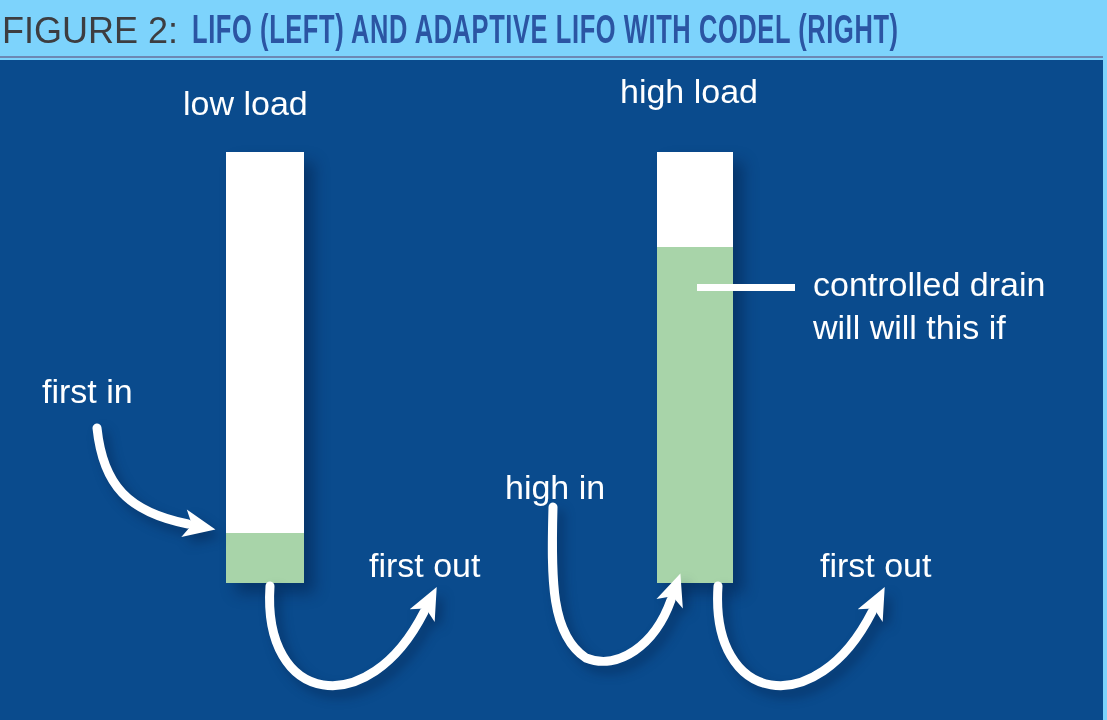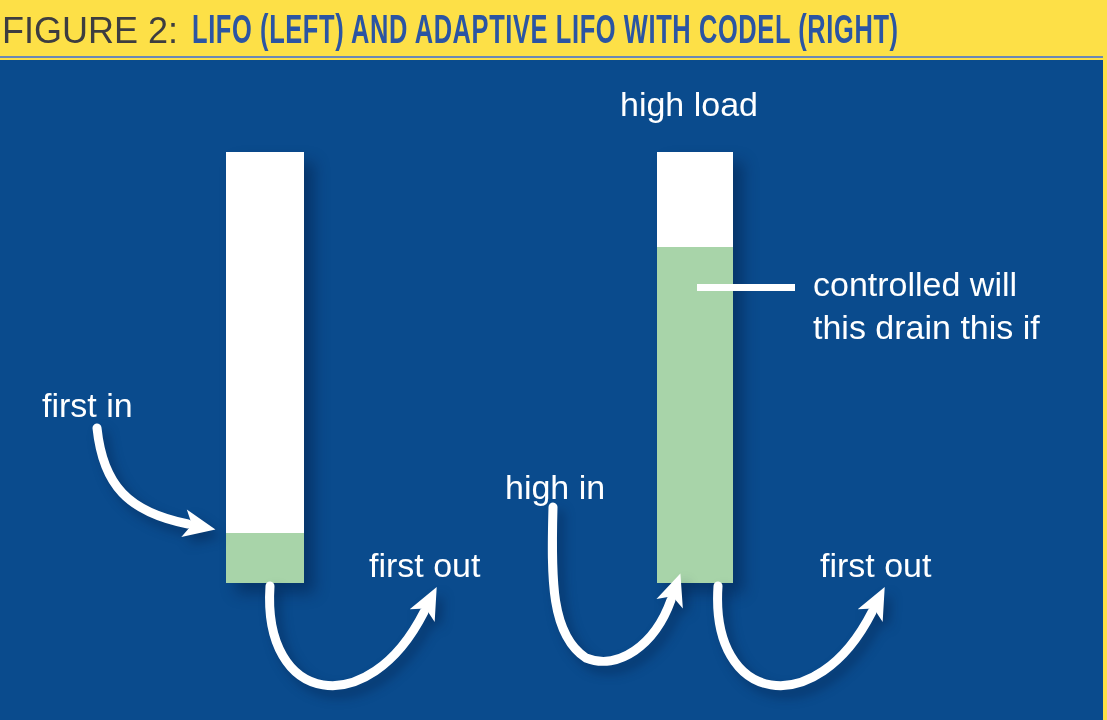--- a/index.html
+++ b/index.html
@@ -1,19 +1,19 @@
 <!DOCTYPE html>
 <html><head>
 <meta charset="utf-8">
 <style>
   html,body{margin:0;padding:0;background:#ffffff;}
   .stage{
     position:relative;width:1107px;height:720px;overflow:hidden;
     font-family:"Liberation Sans","DejaVu Sans",sans-serif;
-    background:#fde047;
+    background:#7dd3fc;
   }
   
   .figure-title{
     position:absolute;left:2px;top:4px;width:1100px;height:50px;
     white-space:nowrap;line-height:50px;
   }
   .fig-label{
     font-size:36px;color:#3d3d40;letter-spacing:0px;vertical-align:baseline;
   }
   .fig-heading{
@@ -28,21 +28,21 @@
   }
   
   .panel{
     position:absolute;left:0;top:60px;width:1103px;height:660px;
     background:#0a4b8d;
   }
   .load-label{
     position:absolute;color:#ffffff;font-size:34px;font-weight:400;
   }
   .low-load{left:183px;top:24px;}
-  .high-load{left:620px;top:25px;text-align:center;}
+  .high-load{left:620px;top:12px;text-align:center;}
   .bar{
     position:absolute;background:#ffffff;
     box-shadow:10px 10px 14px rgba(0,20,55,0.40);
   }
   .left-bar{left:226px;top:92px;width:78px;height:431px;}
   .right-bar{left:657px;top:92px;width:76px;height:431px;}
   .fill{
     position:absolute;left:0;bottom:0;width:100%;background:#a8d4a9;
   }
   .left-bar .fill{height:50px;}
@@ -52,21 +52,21 @@
     background:#ffffff;
   }
   .callout-text{
     position:absolute;left:813px;top:203px;color:#ffffff;
     font-size:34px;line-height:43px;font-weight:400;
   }
   .lbl{
     position:absolute;color:#ffffff;font-size:34px;font-weight:400;
     white-space:nowrap;
   }
-  .first-in{left:42px;top:326px;}
+  .first-in{left:42px;top:312px;}
   .first-out-left{left:369px;top:486px;}
   .last-in{left:505px;top:408px;}
   .first-out-right{left:820px;top:486px;}
   .arrows{
     position:absolute;left:0;top:0;width:1103px;height:660px;
     filter:drop-shadow(6px 7px 6px rgba(0,15,45,0.35));
   }
   .arrows path.flow{
     fill:none;stroke:#ffffff;stroke-width:9;stroke-linecap:round;
   }
@@ -77,35 +77,36 @@
 <div class="stage">
 
   <div class="figure-title">
     <span class="fig-label">FIGURE 2:</span><span class="fig-heading">LIFO (LEFT) AND ADAPTIVE LIFO WITH CODEL (RIGHT)</span>
   </div>
 
   <div class="rule"></div>
 
   <div class="panel">
 
+    <div class="load-label low-load">low load</div>
     <div class="load-label high-load">high load</div>
 
     <div class="bar left-bar">
       <div class="fill"></div>
     </div>
 
     <div class="bar right-bar">
       <div class="fill"></div>
     </div>
 
     <div class="callout-line"></div>
 
     <div class="callout-text">
-      <div>controlled will</div>
-      <div>this drain this if</div>
+      <div>controlled drain</div>
+      <div>will will this if</div>
     </div>
 
     <div class="lbl first-in">first in</div>
     <div class="lbl first-out-left">first out</div>
     <div class="lbl last-in">high in</div>
     <div class="lbl first-out-right">first out</div>
 
     <svg class="arrows" viewBox="0 0 1103 660" xmlns="http://www.w3.org/2000/svg">
       <defs>
         <marker id="ah" markerUnits="userSpaceOnUse" markerWidth="36" markerHeight="30" refX="5" refY="15" orient="auto">

